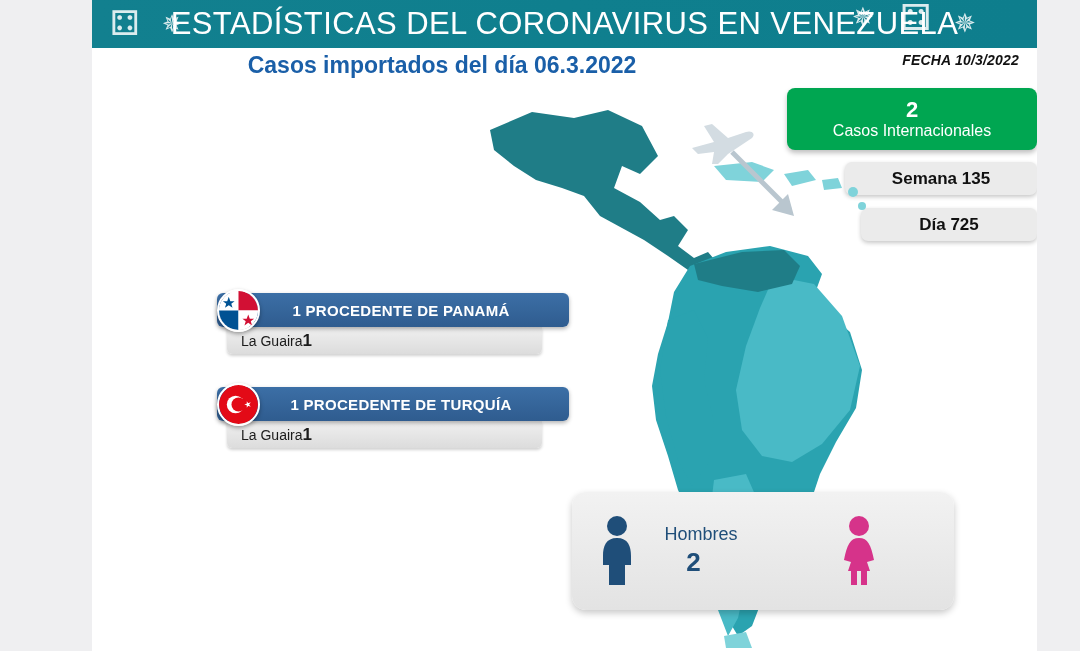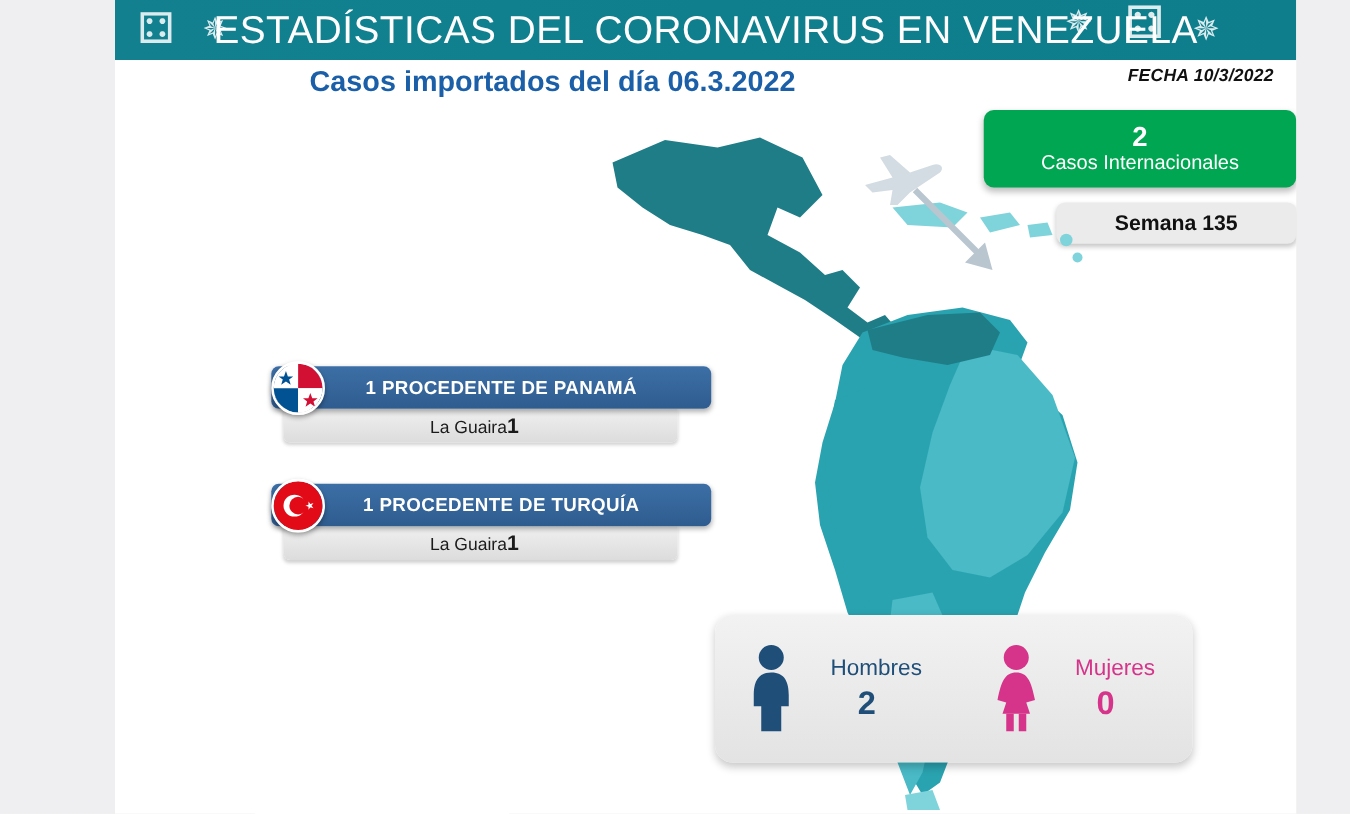--- a/index.html
+++ b/index.html
@@ -178,21 +178,21 @@
   }
   .card .row {
     margin-left: 50px;
     width: 315px;
     height: 27px;
     background: linear-gradient(180deg, #f0f0f0 0%, #dcdcdc 100%);
     border-radius: 0 0 5px 5px;
     box-shadow: 0 2px 3px rgba(0,0,0,0.18);
     display: flex;
     align-items: center;
-    justify-content: center;
+    justify-content: flex-start;
     padding: 0 24px 0 14px;
     box-sizing: border-box;
   }
   .card .row .place {
     color: #1b1b1b;
     font-size: 14px;
   }
   .card .row .cnt {
     color: #1b1b1b;
     font-size: 17px;
@@ -259,20 +259,21 @@
     </div>
 
     <div class="subtitle">Casos importados del día 06.3.2022</div>
     <div class="fecha">FECHA 10/3/2022</div>
 
     <div class="pill-green">
       <span class="num">2</span>
       <span class="lbl">Casos Internacionales</span>
     </div>
     <div class="pill-grey pill-semana">Semana 135</div>
+    <div class="pill-grey pill-dia">Día 725</div>
 
     <svg class="map" viewBox="0 0 560 580">
 
       <path d="M168 60 L210 42 L252 48 L286 40 L320 56 L336 86 L318 104 L300 96 L292 118 L318 132
                L338 150 L352 146 L366 160 L356 176 L372 188 L386 182 L398 196 L386 206 L366 200
                L346 186 L322 170 L300 158 L278 146 L262 126 L240 118 L214 110 L192 96 L172 80 Z" fill="#1f7d87"></path>
       <path d="L0 0" fill="none"></path>
 
       <path d="M392 96 L430 92 L452 100 L440 112 L404 110 Z" fill="#7fd3da"></path>
       <path d="M462 104 L486 100 L494 110 L470 116 Z" fill="#7fd3da"></path>
@@ -354,21 +355,17 @@
           <span class="g-value male">2</span>
         </div>
       </div>
       <div class="gender-half">
         <svg width="40" height="72" viewBox="0 0 40 72">
           <circle cx="20" cy="11" r="10" fill="#d6338a"></circle>
           <path d="M20 23 C11 23 8 30 5 45 L12 47 L9 56 L31 56 L28 47 L35 45 C32 30 29 23 20 23 Z" fill="#d6338a"></path>
           <rect x="12" y="56" width="6" height="14" fill="#d6338a"></rect>
           <rect x="22" y="56" width="6" height="14" fill="#d6338a"></rect>
         </svg>
-        <div class="g-texts">
-          <span class="g-label female">Mujeres</span>
-          <span class="g-value female">0</span>
-        </div>
       </div>
     </div>
 
   </div>
 </div>
 
 </body></html>

